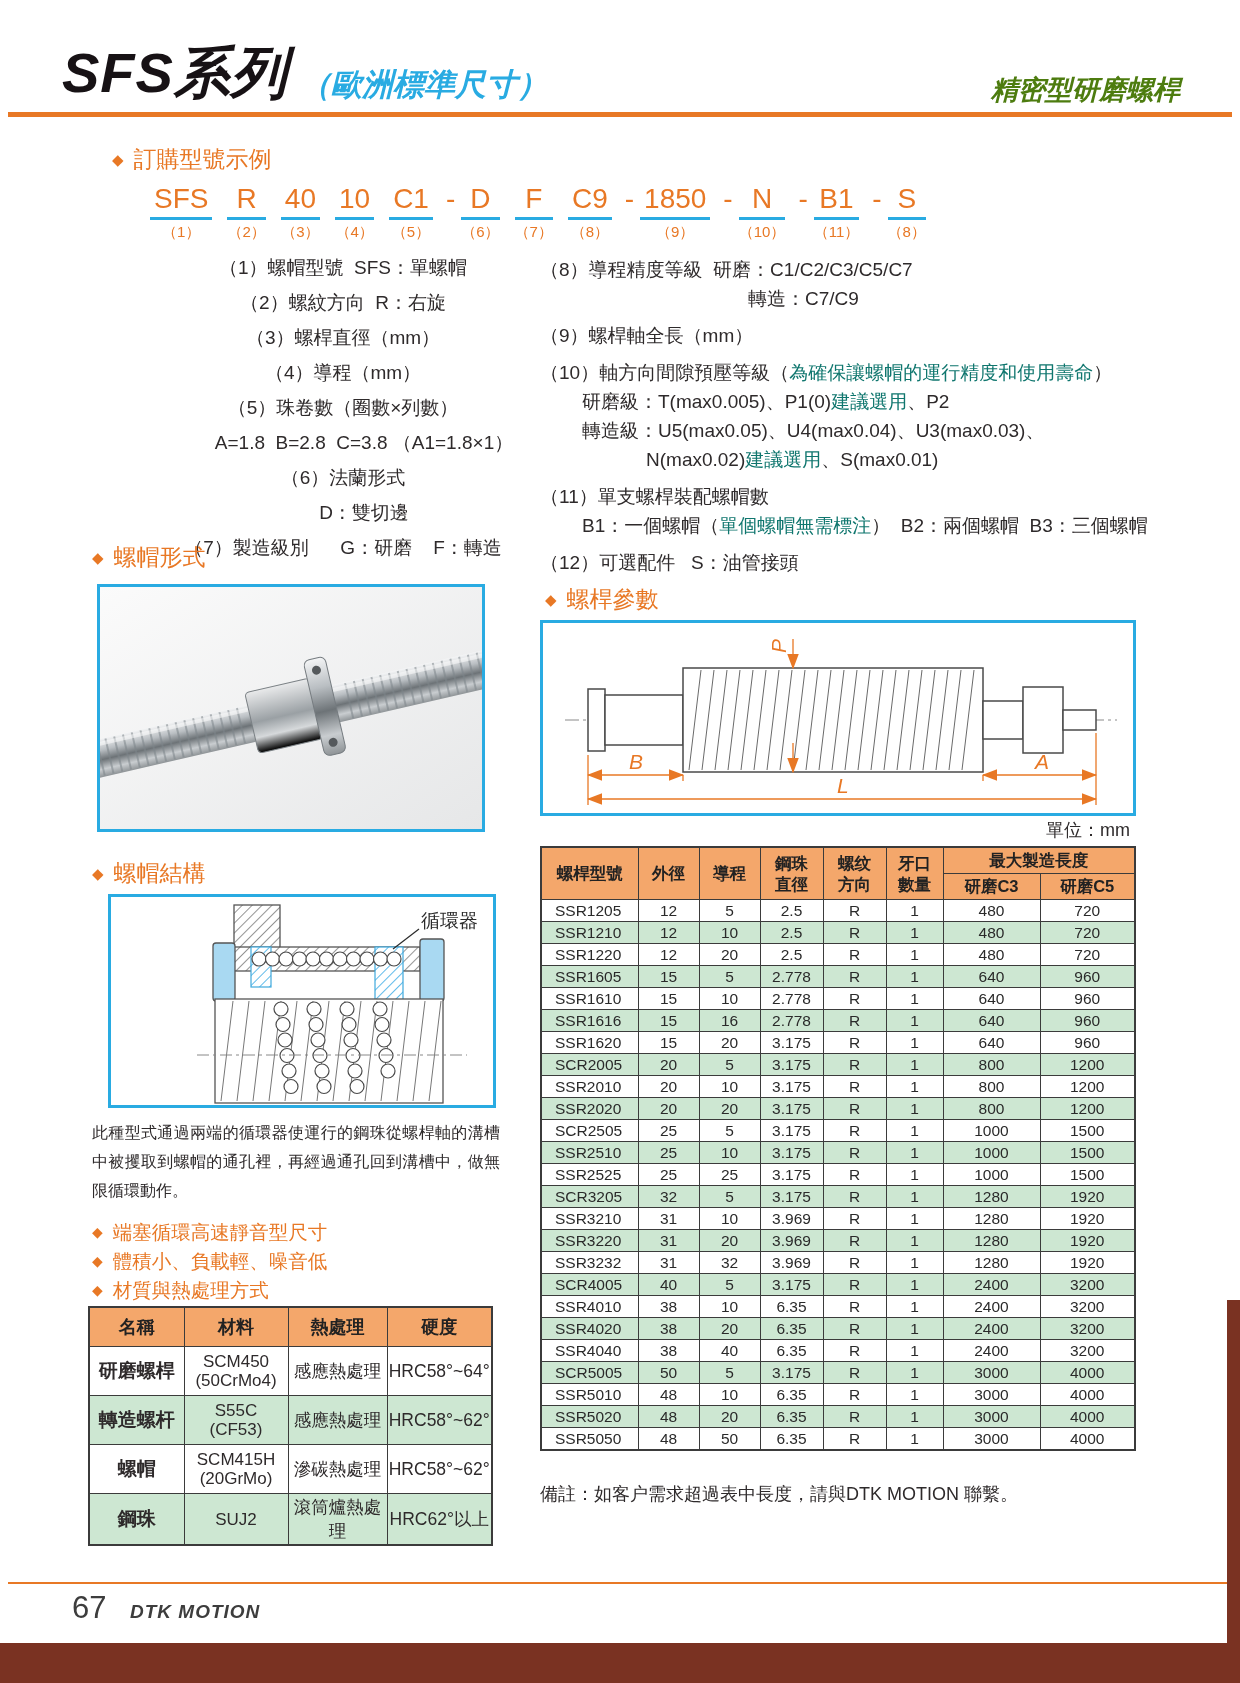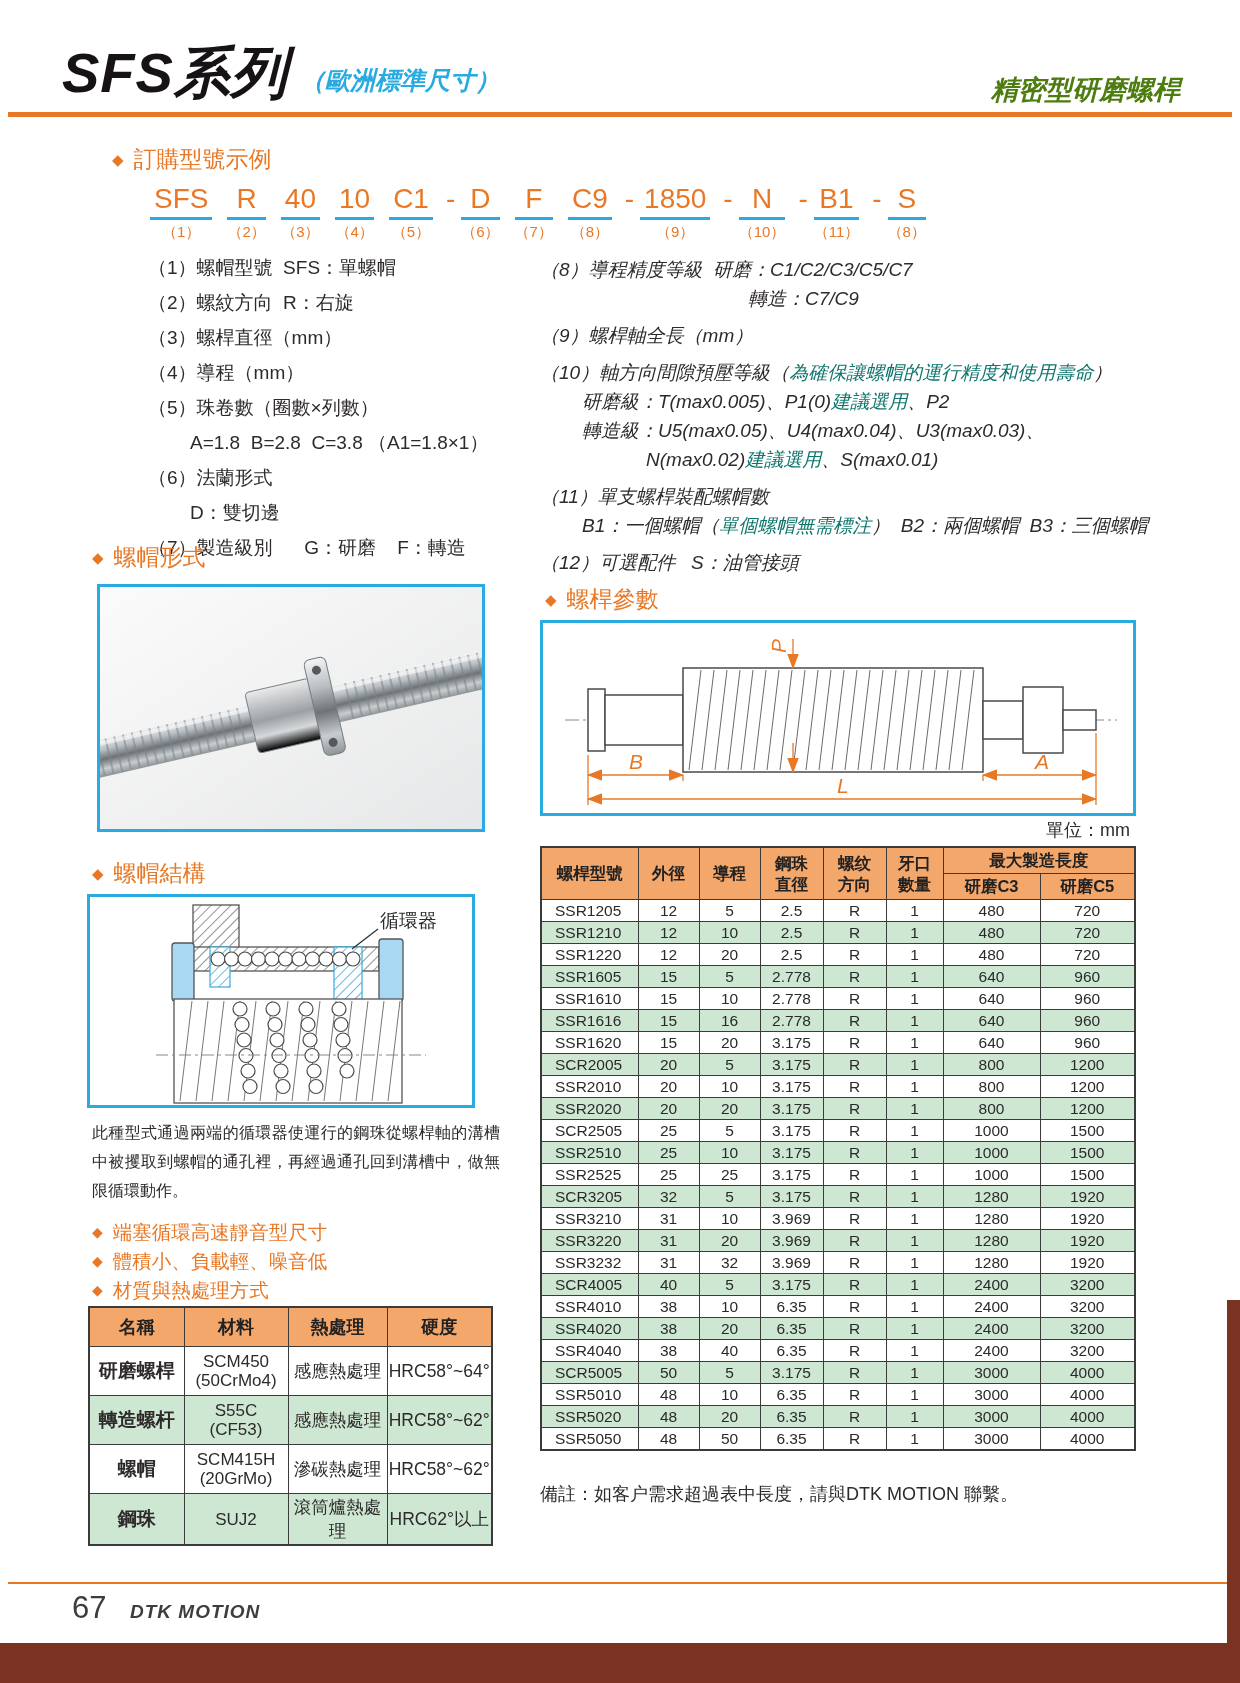--- a/index.html
+++ b/index.html
@@ -1,47 +1,47 @@
 <!DOCTYPE html>
 <html><head>
 <meta charset="utf-8">
 <style>
   html,body{margin:0;padding:0;background:#ffffff;}
   .page{position:relative;width:1240px;height:1683px;background:#ffffff;overflow:hidden;
         font-family:"Liberation Sans","DejaVu Sans",sans-serif;color:#2e2a2b;}
   
   .hdr-series{position:absolute;left:62px;top:36px;font-size:56px;font-weight:bold;font-style:italic;color:#171215;letter-spacing:1px;}
-  .hdr-sub{position:absolute;left:300px;top:64px;font-size:25px;font-weight:bold;font-style:italic;color:#29ABE2;}
+  .hdr-sub{position:absolute;left:300px;top:64px;font-size:31px;font-weight:bold;font-style:italic;color:#29ABE2;}
   .hdr-right{position:absolute;right:60px;top:72px;font-size:27px;font-weight:bold;font-style:italic;color:#4d7c0f;}
   .hdr-rule{position:absolute;left:8px;right:8px;top:112px;height:5px;background:#E87825;}
   
   .sec-head{position:absolute;font-size:23px;color:#E87825;white-space:nowrap;}
   .sec-head .dia{font-size:15px;margin-right:10px;vertical-align:2px;}
   
   #model-code{position:absolute;left:150px;top:182px;display:flex;align-items:flex-start;}
   .code-part{display:flex;flex-direction:column;align-items:center;margin-right:15px;}
   .code-txt{font-size:28px;color:#E87825;padding:0 4px;line-height:34px;}
   .code-underline{height:3px;background:#29ABE2;width:100%;margin-top:1px;}
   .code-num{font-size:15px;color:#E87825;margin-top:3px;white-space:nowrap;}
   .code-part.dash{margin:0 2px 0 -6px;}
   
-  #notes-left{position:absolute;left:148px;top:256px;width:390px;}
+  #notes-left{position:absolute;left:148px;top:256px;width:390px;text-align:center;}
   #notes-right{position:absolute;left:540px;top:258px;width:660px;}
   .note-line{font-size:19px;line-height:24px;white-space:pre-wrap;}
   #notes-left .note-line{margin-bottom:11px;}
-  #notes-right .note-line{margin-bottom:5px;font-style:italic;}
+  #notes-right .note-line{margin-bottom:5px;}
   .note-line.i1{margin-left:42px;}
   .note-line.i2{margin-left:106px;}
   .note-line.i3{margin-left:208px;}
   .note-line.gap{margin-top:13px;}
   .red{color:#0f766e;}
   
   .fig-box{position:absolute;border:3px solid #29ABE2;background:#ffffff;box-sizing:border-box;}
   #photo-box{left:97px;top:584px;width:388px;height:248px;}
-  #structure-box{left:87px;top:894px;width:388px;height:214px;}
+  #structure-box{left:108px;top:894px;width:388px;height:214px;padding-left:20px;}
   #shaft-box{left:540px;top:620px;width:596px;height:196px;}
   .fig-box svg{display:block;}
   
   #structure-para{position:absolute;left:92px;top:1118px;width:408px;font-size:16px;line-height:29px;text-align:justify;}
   #feature-bullets{position:absolute;left:92px;top:1218px;}
   .feat-line{font-size:19.5px;color:#E87825;line-height:29px;white-space:nowrap;}
   .feat-line .dia{font-size:14px;margin-right:10px;vertical-align:2px;}
   
   #unit-label{position:absolute;left:540px;top:818px;width:590px;text-align:right;font-size:18px;color:#2e2a2b;}
   #table-note{position:absolute;left:540px;top:1482px;font-size:18px;color:#2e2a2b;}

